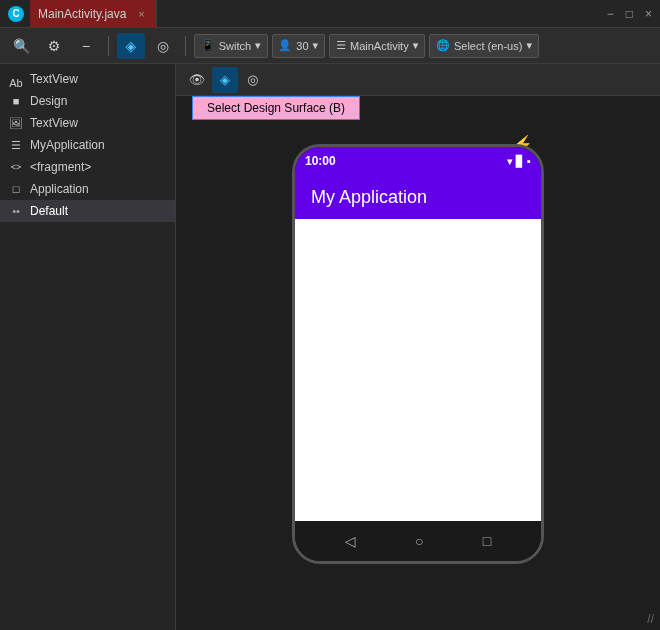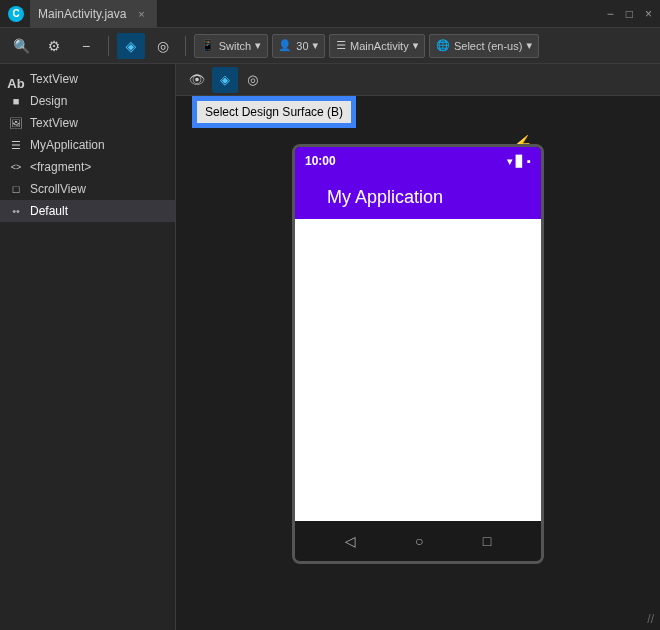--- a/index.html
+++ b/index.html
@@ -44,21 +44,21 @@
       justify-content: center;
       cursor: pointer;
       font-size: 11px;
       color: #999;
     }
     .title-bar-tab {
       display: flex;
       align-items: center;
       padding: 0 8px;
       height: 28px;
-      background: #404040;
+      background: #7f1d1d;
       border-right: 1px solid #3c3c3c;
       color: #ccc;
       font-size: 12px;
     }
     .window-controls {
       margin-left: auto;
       display: flex;
       gap: 12px;
       color: #999;
       font-size: 12px;
@@ -173,25 +173,25 @@
     .design-btn.active-blue {
       background: #094771;
       color: #4fc3f7;
     }
 
     
     .tooltip-box {
       position: absolute;
       top: 32px;
       left: 16px;
-      background: #e5e5e5;
+      background: #f9a8d4;
       color: #000;
       font-size: 12px;
-      padding: 4px 8px;
-      border: 5px solid #3b82f6;
+      padding: 4px 14px;
+      border: 1px solid #3b82f6;
       z-index: 10;
       pointer-events: none;
       white-space: nowrap;
     }
 
     
     .device-container {
       position: absolute;
       top: 50px;
       left: 50%;
@@ -200,21 +200,21 @@
       flex-direction: column;
       align-items: center;
     }
 
     
     .phone-frame {
       width: 252px;
       height: 420px;
       background: #1a1a1a;
       border: 3px solid #555;
-      border-radius: 8px;
+      border-radius: 28px;
       overflow: hidden;
       display: flex;
       flex-direction: column;
     }
 
     
     .status-bar {
       height: 28px;
       background: #6200ea;
       display: flex;
@@ -240,21 +240,20 @@
       height: 44px;
       background: #6200ea;
       display: flex;
       align-items: center;
       padding: 0 16px;
     }
     .app-title {
       color: white;
       font-size: 18px;
       font-weight: 500;
-      margin-left: 16px;
     }
 
     
     .phone-content {
       flex: 1;
       background: white;
     }
 
     
     .phone-navbar {
@@ -334,42 +333,42 @@
     <span>🌐</span>
     <span>Select (en-us)</span>
     <span>▾</span>
   </div>
 </div>
 
 <div class="main-layout">
 
   <div class="sidebar">
     <div class="sidebar-item">
-      <span class="sidebar-icon" style="font-size:13px;font-weight:bold;color:#ccc;margin-top:8px;">Ab</span>
+      <span class="sidebar-icon" style="font-size:11px;font-weight:normal;color:#ccc;margin-top:8px;">Ab</span>
       <span>TextView</span>
     </div>
     <div class="sidebar-item">
       <span class="sidebar-icon" style="font-size:11px;">■</span>
       <span>Design</span>
     </div>
     <div class="sidebar-item">
       <span class="sidebar-icon" style="font-size:11px;">🖼</span>
       <span>TextView</span>
     </div>
     <div class="sidebar-item">
       <span class="sidebar-icon" style="font-size:11px;">☰</span>
       <span>MyApplication</span>
     </div>
     <div class="sidebar-item">
       <span class="sidebar-icon" style="font-size:9px;">&lt;&gt;</span>
       <span>&lt;fragment&gt;</span>
     </div>
     <div class="sidebar-item">
       <span class="sidebar-icon" style="font-size:11px;">□</span>
-      <span>ScrollView</span>
+      <span>Application</span>
     </div>
     <div class="sidebar-item selected">
       <span class="sidebar-icon" style="font-size:11px; color:#aaa;">••</span>
       <span>Default</span>
     </div>
   </div>
 
   <div class="content-area">
 
     <div class="design-toolbar">

